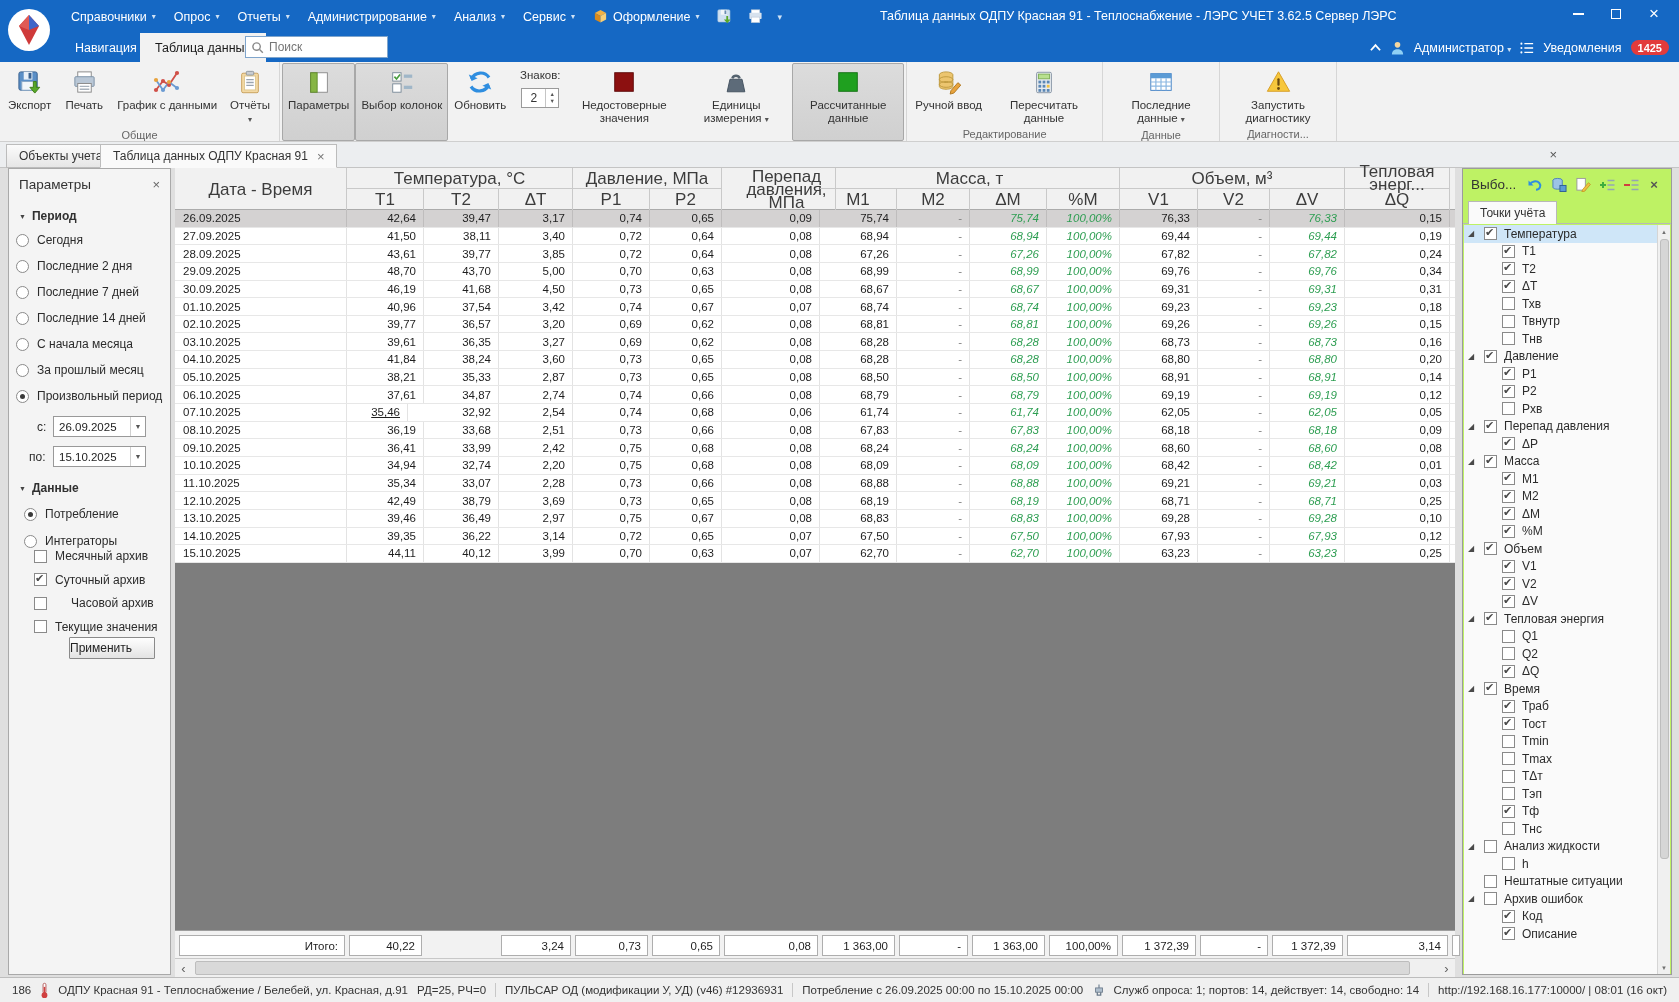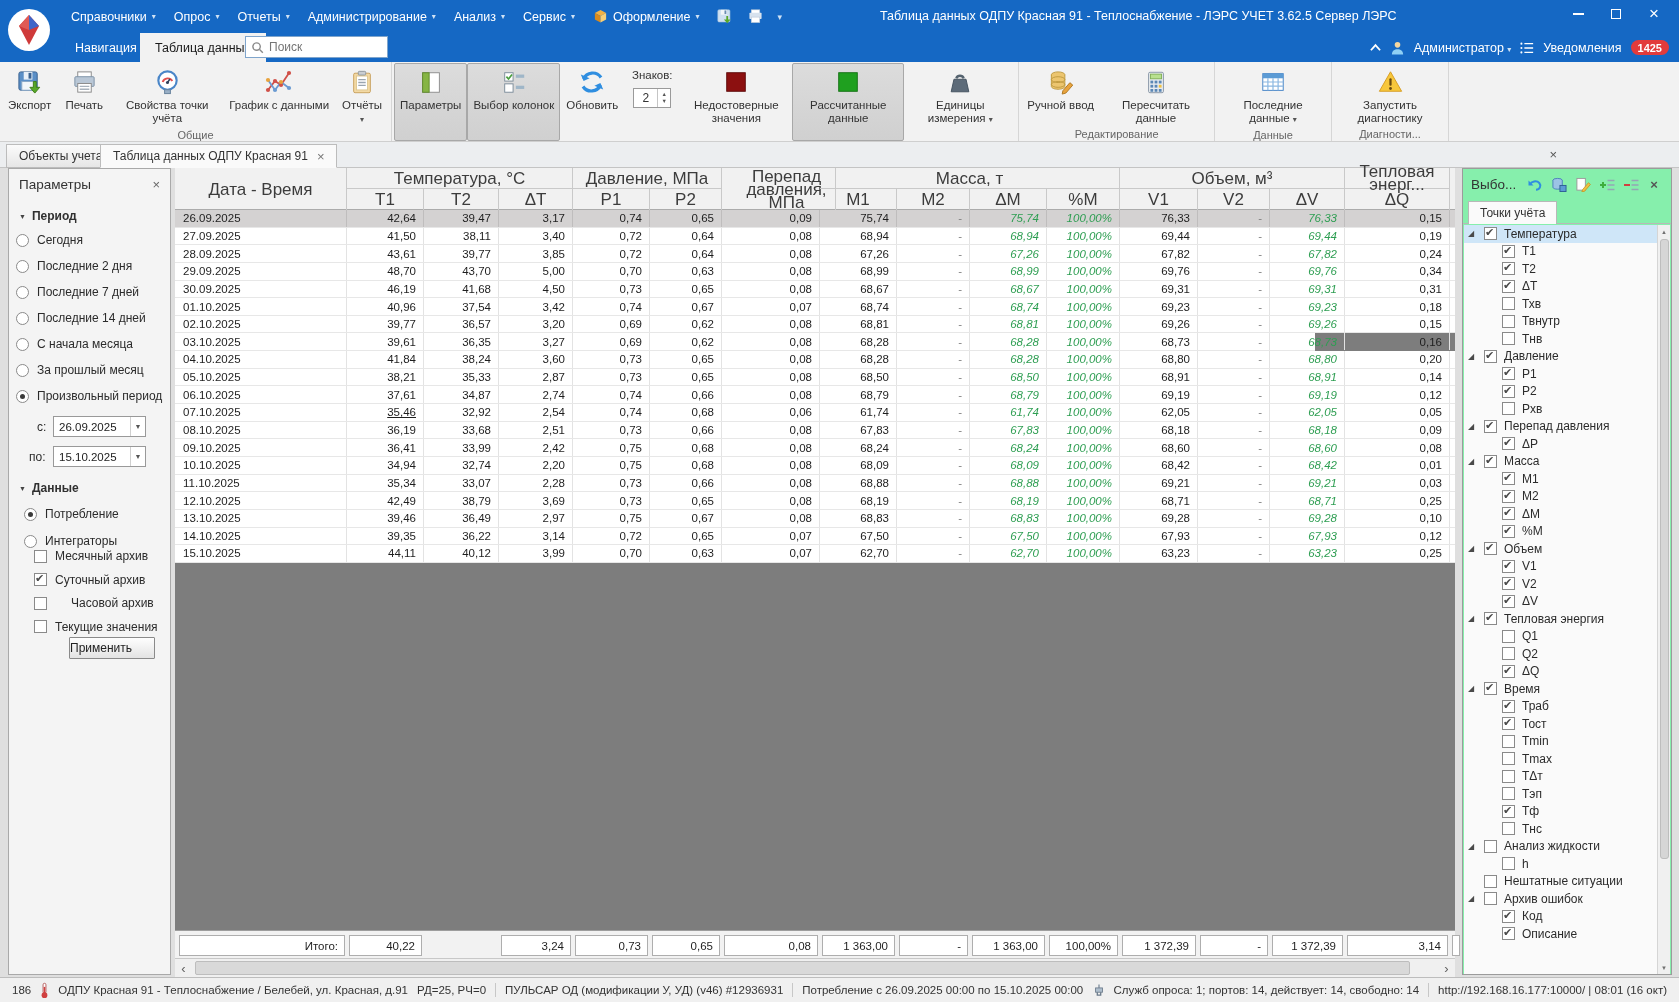--- a/index.html
+++ b/index.html
@@ -78,21 +78,21 @@
   .tcell.num{justify-content:flex-end;padding-right:7px}
   .tcell.date{padding-left:8px}
   .tcell.grn{color:#2e9e52;font-style:italic}
   .tcell.dash{color:#808080;justify-content:flex-end;padding-right:7px}
   .totals{position:absolute;left:0;top:762px;width:1280px;height:28px;background:#f2f2f2;border-top:1px solid #9e9e9e}
   .tot-box{position:absolute;top:4px;height:21px;background:#fff;border:1px solid #aeaeae;font-size:11.5px;display:flex;align-items:center;justify-content:flex-end;padding-right:6px;color:#1e1e1e;white-space:nowrap}
   .hscroll{position:absolute;left:0;top:790px;width:1280px;height:19px;background:#f0f0f0;border-top:1px solid #c8c8c8}
   .hs-arrow{position:absolute;top:0;width:17px;height:18px;color:#606060;font-size:13px;display:flex;align-items:center;justify-content:center}
   .hs-thumb{position:absolute;left:20px;top:2px;width:1215px;height:14px;background:#d9d9d9;border:1px solid #bdbdbd;border-radius:2px}
   
-  .rpanel{position:absolute;left:1462px;top:0;width:210px;height:807px;background:#86efac;border:1px solid #9b9b9b}
+  .rpanel{position:absolute;left:1462px;top:0;width:210px;height:807px;background:#bef264;border:1px solid #9b9b9b}
   .rp-header{position:absolute;left:0;top:0;width:100%;height:31px;display:flex;align-items:center;padding:0 8px;gap:9px;font-size:13.5px;color:#333}
   .rp-header .x{margin-left:2px;color:#555;font-size:13px;font-weight:bold}
   .rp-tools{display:flex;align-items:center;gap:8px;margin-left:2px}
   .rp-tabrow{position:absolute;left:0;top:31px;width:100%;height:24px;border-bottom:1px solid #b8b8b8}
   .rp-tab{position:absolute;left:5px;top:1px;height:23px;background:#fafafa;border:1px solid #b8b8b8;border-bottom:none;display:flex;align-items:center;padding:0 11px;font-size:12px;color:#333}
   .rp-tree{position:absolute;left:1px;top:56px;width:206px;height:749px;background:#fafafa;overflow:hidden}
   .titem{display:flex;align-items:center;height:17.5px;font-size:12px;color:#2b2b2b;padding-left:4px;white-space:nowrap}
   .titem.sel{background:#cfe6f8}
   .texp{width:16px;font-size:8px;color:#4a4a4a;text-align:left;flex:none}
   .tind{width:34px;flex:none}
@@ -247,32 +247,20 @@
                 <rect x="7" y="3" width="14" height="6" fill="#fff" stroke="#8a8a8a"></rect>
                 <rect x="4" y="8" width="20" height="10" rx="1" fill="#b9c7d6" stroke="#7e93a8"></rect>
                 <rect x="7" y="15" width="14" height="9" fill="#fff" stroke="#8a8a8a"></rect>
                 <path d="M9 18h10M9 21h10" stroke="#a8b2bc" stroke-width="1.4"></path>
               </svg>
             </span>
             <span class="rlabel">Печать</span>
           </div>
           <div class="rbtn">
             <span class="ric ic">
-              <svg width="27" height="27" viewBox="0 0 28 28">
-                <circle cx="14" cy="12" r="9.5" fill="#fff" stroke="#4a86c8" stroke-width="2.2"></circle>
-                <path d="M9 13.5a5.5 5.5 0 0 1 10 -1" fill="none" stroke="#e05050" stroke-width="2"></path>
-                <circle cx="14" cy="14" r="1.6" fill="#30405a"></circle>
-                <path d="M14 14l2.6-3.6" stroke="#30405a" stroke-width="1.5"></path>
-                <rect x="11" y="21.5" width="6" height="4" fill="#9ab0c6" stroke="#68829c"></rect>
-              </svg>
-            </span>
-            <span class="rlabel">Свойства точки учёта</span>
-          </div>
-          <div class="rbtn">
-            <span class="ric ic">
               <svg width="28" height="28" viewBox="0 0 28 28">
                 <path d="M3 22l7-9 6 4 8-12" fill="none" stroke="#d05048" stroke-width="1.8"></path>
                 <path d="M3 12l7 10 6-8 8 6" fill="none" stroke="#6b9bd2" stroke-width="1.8"></path>
                 <circle cx="3" cy="22" r="2.1" fill="#d05048"></circle>
                 <circle cx="10" cy="13" r="2.1" fill="#d05048"></circle>
                 <circle cx="16" cy="17" r="2.1" fill="#d05048"></circle>
                 <circle cx="24" cy="5" r="2.1" fill="#d05048"></circle>
                 <circle cx="3" cy="12" r="2.1" fill="#e8a33d"></circle>
                 <circle cx="10" cy="22" r="2.1" fill="#6b9bd2"></circle>
                 <circle cx="16" cy="14" r="2.1" fill="#e8a33d"></circle>
@@ -340,36 +328,36 @@
             </div>
           </div>
           <div class="rbtn">
             <span class="ric ic">
               <svg width="26" height="26" viewBox="0 0 28 28">
                 <rect x="4" y="4" width="20" height="20" fill="#8c1010" stroke="#5e0a0a"></rect>
               </svg>
             </span>
             <span class="rlabel">Недостоверные значения</span>
           </div>
-          <div class="rbtn pressed">
-            <span class="ric ic">
-              <svg width="26" height="26" viewBox="0 0 28 28">
-                <rect x="4" y="4" width="20" height="20" fill="#1fa01f" stroke="#127012"></rect>
-              </svg>
-            </span>
-            <span class="rlabel">Рассчитанные данные</span>
-          </div>
           <div class="rbtn">
             <span class="ric ic">
               <svg width="26" height="27" viewBox="0 0 28 28">
                 <path d="M10 9.5a4.3 4.3 0 0 1 8 0" fill="none" stroke="#55636f" stroke-width="2.6"></path>
                 <path d="M7.5 10.5h13l3 13.5h-19z" fill="#5d6b79" stroke="#42505e"></path>
               </svg>
             </span>
             <span class="rlabel">Единицы измерения <i class="dd">▾</i></span>
+          </div>
+          <div class="rbtn pressed">
+            <span class="ric ic">
+              <svg width="26" height="26" viewBox="0 0 28 28">
+                <rect x="4" y="4" width="20" height="20" fill="#1fa01f" stroke="#127012"></rect>
+              </svg>
+            </span>
+            <span class="rlabel">Рассчитанные данные</span>
           </div>
         </div>
       </div>
       <div class="rgroup">
         <div class="rrow">
           <div class="rbtn">
             <span class="ric ic">
               <svg width="28" height="27" viewBox="0 0 28 28">
                 <ellipse cx="11" cy="6" rx="7" ry="3" fill="#ecc56f" stroke="#c09a40"></ellipse>
                 <path d="M4 6v12c0 1.7 3.1 3 7 3s7-1.3 7-3V6" fill="#ecc56f" stroke="#c09a40"></path>
@@ -670,21 +658,21 @@
           <span class="tcell num" style="left: 547px; width: 98px;">0,08</span>
           <span class="tcell num" style="left: 645px; width: 77px;">68,81</span>
           <span class="tcell dash" style="left: 722px; width: 73px;">-</span>
           <span class="tcell num grn" style="left: 795px; width: 77px;">68,81</span>
           <span class="tcell num grn" style="left: 872px; width: 73px;">100,00%</span>
           <span class="tcell num" style="left: 945px; width: 78px;">69,26</span>
           <span class="tcell dash" style="left: 1023px; width: 72px;">-</span>
           <span class="tcell num grn" style="left: 1095px; width: 75px;">69,26</span>
           <span class="tcell num" style="left: 1170px; width: 105px;">0,15</span>
         </div>
-        <div class="trow" style="height: 17.65px; width: 1140px;">
+        <div class="trow" style="height: 17.65px; width: 1280px;">
           <span class="tcell date" style="left: 0px; width: 172px;">03.10.2025</span>
           <span class="tcell num" style="left: 172px; width: 77px;">39,61</span>
           <span class="tcell num" style="left: 249px; width: 75px;">36,35</span>
           <span class="tcell num" style="left: 324px; width: 74px;">3,27</span>
           <span class="tcell num" style="left: 398px; width: 77px;">0,69</span>
           <span class="tcell num" style="left: 475px; width: 72px;">0,62</span>
           <span class="tcell num" style="left: 547px; width: 98px;">0,08</span>
           <span class="tcell num" style="left: 645px; width: 77px;">68,28</span>
           <span class="tcell dash" style="left: 722px; width: 73px;">-</span>
           <span class="tcell num grn" style="left: 795px; width: 77px;">68,28</span>
@@ -740,21 +728,21 @@
           <span class="tcell dash" style="left: 722px; width: 73px;">-</span>
           <span class="tcell num grn" style="left: 795px; width: 77px;">68,79</span>
           <span class="tcell num grn" style="left: 872px; width: 73px;">100,00%</span>
           <span class="tcell num" style="left: 945px; width: 78px;">69,19</span>
           <span class="tcell dash" style="left: 1023px; width: 72px;">-</span>
           <span class="tcell num grn" style="left: 1095px; width: 75px;">69,19</span>
           <span class="tcell num" style="left: 1170px; width: 105px;">0,12</span>
         </div>
         <div class="trow" style="height: 17.65px; width: 1280px;">
           <span class="tcell date" style="left: 0px; width: 172px;">07.10.2025</span>
-          <span class="tcell num" style="left: 172px; width: 77px; text-decoration: underline;">35,46</span>
+          <span class="tcell num" style="left: 156px; width: 77px; text-decoration: underline;">35,46</span>
           <span class="tcell num" style="left: 249px; width: 75px;">32,92</span>
           <span class="tcell num" style="left: 324px; width: 74px;">2,54</span>
           <span class="tcell num" style="left: 398px; width: 77px;">0,74</span>
           <span class="tcell num" style="left: 475px; width: 72px;">0,68</span>
           <span class="tcell num" style="left: 547px; width: 98px;">0,06</span>
           <span class="tcell num" style="left: 645px; width: 77px;">61,74</span>
           <span class="tcell dash" style="left: 722px; width: 73px;">-</span>
           <span class="tcell num grn" style="left: 795px; width: 77px;">61,74</span>
           <span class="tcell num grn" style="left: 872px; width: 73px;">100,00%</span>
           <span class="tcell num" style="left: 945px; width: 78px;">62,05</span>

